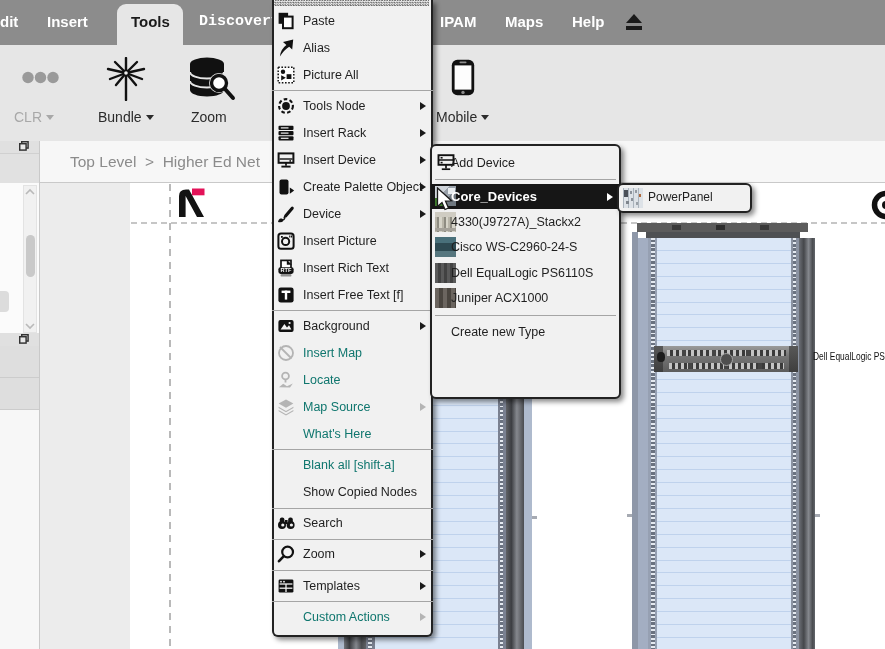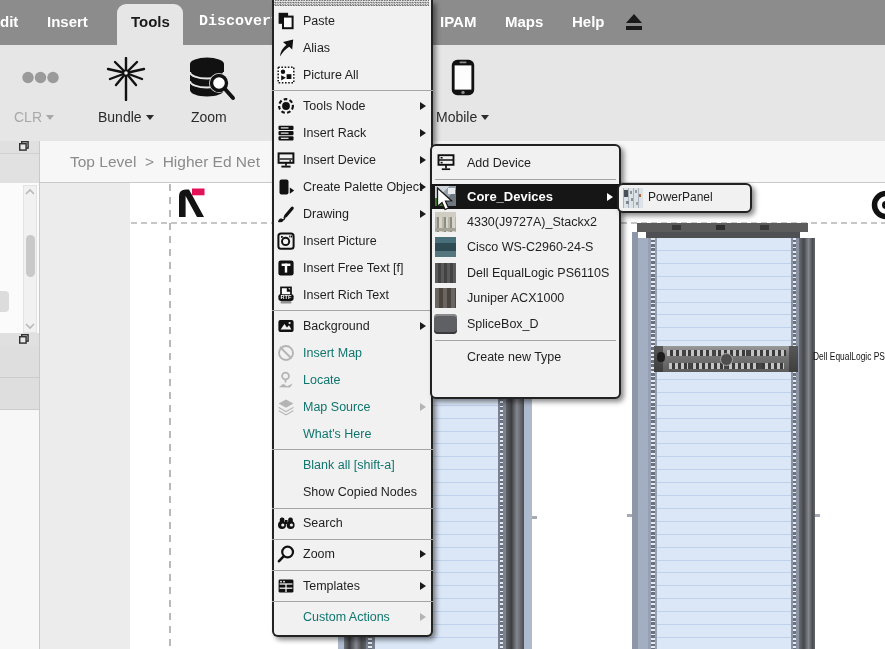--- a/index.html
+++ b/index.html
@@ -31,21 +31,21 @@
   
   .menu{position:absolute;background:#f1f1f1;box-shadow:3px 3px 5px rgba(0,0,0,0.45);border:2px solid #222;box-sizing:border-box;}
   .mi{position:relative;height:27px;}
   .mi .txt{position:absolute;left:31px;top:6px;font-size:12.5px;color:#1f1f1f;white-space:nowrap;}
   .mi.dis .txt{color:#0f766e;}
   .mi .arr,.mi2 .arr{position:absolute;right:7px;top:9px;width:0;height:0;border-top:4.5px solid transparent;border-bottom:4.5px solid transparent;border-left:6px solid #1a1a1a;}
   .mi.dis .arr{border-left-color:#b4b4b4;}
   .msep{height:1px;background:#a5a5a5;margin:1.6px 0;}
   .micon{position:absolute;left:5px;top:4px;}
   .mi2{position:relative;height:25.5px;}
-  .mi2 .txt{position:absolute;left:36px;top:5.5px;font-size:12.5px;color:#1f1f1f;white-space:nowrap;}
+  .mi2 .txt{position:absolute;left:20px;top:5.5px;font-size:12.5px;color:#1f1f1f;white-space:nowrap;}
   .thumb{position:absolute;left:4px;top:2.5px;width:21px;height:20px;}
 </style>
 </head>
 <body>
 
 <div class="abs" id="topbar">
   <span class="mitem" style="left:-10px;">Edit</span>
   <span class="mitem" style="left:47px;">Insert</span>
   <span class="mitem" style="left:199px;font-family:Liberation Mono, monospace;">Discovery</span>
   <span class="mitem" style="left:440px;">IPAM</span>
@@ -294,50 +294,50 @@
         </svg>
         <span class="txt">Create Palette Object</span>
         <span class="arr"></span>
       </div>
     <div class="mi">
         <svg class="micon" width="18" height="18" viewBox="0 0 18 18">
           <path d="M7.4 10 L14.2 2.1 Q15.2 1 16.3 2.1 Q17.4 3.2 16.4 4.3 L9.6 12.3 L6.2 13.6 Z" fill="#111"></path>
           <path d="M1 17 Q1.8 12.8 4.6 13.6 Q7 14.3 6.1 16 Q5.2 17.7 1 17 Z" fill="#111"></path>
           <path d="M5.4 15.2 Q7.4 14.8 8 12.8" stroke="#111" stroke-width="1.2" fill="none"></path>
         </svg>
-        <span class="txt">Drawing</span>
+        <span class="txt">Device</span>
         <span class="arr"></span>
       </div>
     <div class="mi">
         <svg class="micon" width="18" height="18" viewBox="0 0 18 18">
           <rect x="1.4" y="1.6" width="15.2" height="15.2" rx="2.6" fill="none" stroke="#111" stroke-width="2"></rect>
           <circle cx="8.6" cy="9.4" r="3.6" fill="none" stroke="#111" stroke-width="2"></circle>
           <rect x="4" y="4" width="1.8" height="1.8" fill="#111"></rect>
           <line x1="12.8" y1="3.6" x2="12.8" y2="5.6" stroke="#111" stroke-width="1.2"></line>
           <line x1="14.6" y1="3.6" x2="14.6" y2="5.6" stroke="#111" stroke-width="1.2"></line>
         </svg>
         <span class="txt">Insert Picture</span>
       </div>
     <div class="mi">
         <svg class="micon" width="18" height="18" viewBox="0 0 18 18">
-          <rect x="1.4" y="1.4" width="15.2" height="15.2" rx="2.4" fill="#111"></rect>
-          <rect x="4.6" y="4.6" width="8.8" height="2.4" fill="#fff"></rect>
-          <rect x="7.8" y="4.6" width="2.4" height="9" fill="#fff"></rect>
-        </svg>
-        <span class="txt">Insert Free Text [f]</span>
-      </div>
-    <div class="mi">
-        <svg class="micon" width="18" height="18" viewBox="0 0 18 18">
           <rect x="3.6" y="15" width="10.8" height="2.6" rx="1.2" fill="#909090"></rect>
           <rect x="4" y="1.4" width="10" height="12.6" fill="#fdfdfd" stroke="#111" stroke-width="1.7"></rect>
           <path d="M9.8 0.8 L14.8 5.8 L9.8 5.8 Z" fill="#111"></path>
           <rect x="1.4" y="8.2" width="15.2" height="6.6" rx="2" fill="#111"></rect>
           <text x="9" y="13.3" font-family="Liberation Sans" font-size="5.6" font-weight="bold" fill="#fff" text-anchor="middle">RTF</text>
         </svg>
         <span class="txt">Insert Rich Text</span>
+      </div>
+    <div class="mi">
+        <svg class="micon" width="18" height="18" viewBox="0 0 18 18">
+          <rect x="1.4" y="1.4" width="15.2" height="15.2" rx="2.4" fill="#111"></rect>
+          <rect x="4.6" y="4.6" width="8.8" height="2.4" fill="#fff"></rect>
+          <rect x="7.8" y="4.6" width="2.4" height="9" fill="#fff"></rect>
+        </svg>
+        <span class="txt">Insert Free Text [f]</span>
       </div>
     <div class="msep"></div>
     <div class="mi">
         <svg class="micon" width="18" height="18" viewBox="0 0 18 18">
           <rect x="1.4" y="3" width="15.2" height="12" rx="2" fill="#111"></rect>
           <polygon points="3.6,12.6 7.4,7 10,10.4 12,8.2 14.4,12.6" fill="#f1f1f1"></polygon>
           <circle cx="12.6" cy="6" r="1.1" fill="#f1f1f1"></circle>
         </svg>
         <span class="txt">Background</span>
         <span class="arr"></span>
@@ -458,24 +458,20 @@
         <span class="txt">Cisco WS-C2960-24-S</span>
       </div>
     <div class="mi2">
         <div class="thumb" style="background:repeating-linear-gradient(90deg,#5a5a5a 0 3px,#424242 3px 6px);"></div>
         <span class="txt">Dell EqualLogic PS6110S</span>
       </div>
     <div class="mi2">
         <div class="thumb" style="background:repeating-linear-gradient(90deg,#6b655f 0 4px,#4a453f 4px 8px);"></div>
         <span class="txt">Juniper ACX1000</span>
       </div>
-    <div class="mi2">
-        <div class="thumb" style="left:3px;width:23px;background:#5f6063;border-radius:4px;box-shadow:inset 0 2px 0 #8a8b8e, inset 0 -2px 0 #3a3a3c;"></div>
-        <span class="txt">SpliceBox_D</span>
-      </div>
     <div class="msep" style="margin:3.5px 4px;"></div>
     <div class="mi2">
         <span class="txt">Create new Type</span>
       </div>
   </div>
 </div>
 
 <div class="menu" id="flyout" style="left:617px;top:183px;width:135px;height:30px;border-radius:6px;">
   <div style="position:absolute;left:4px;top:3px;width:20px;height:20px;background:repeating-linear-gradient(90deg,#aab3bc 0 1px,#dde2e7 1px 5px);">
     <div style="position:absolute;left:1px;top:1.5px;width:4px;height:7px;background:#4a5058;"></div>

